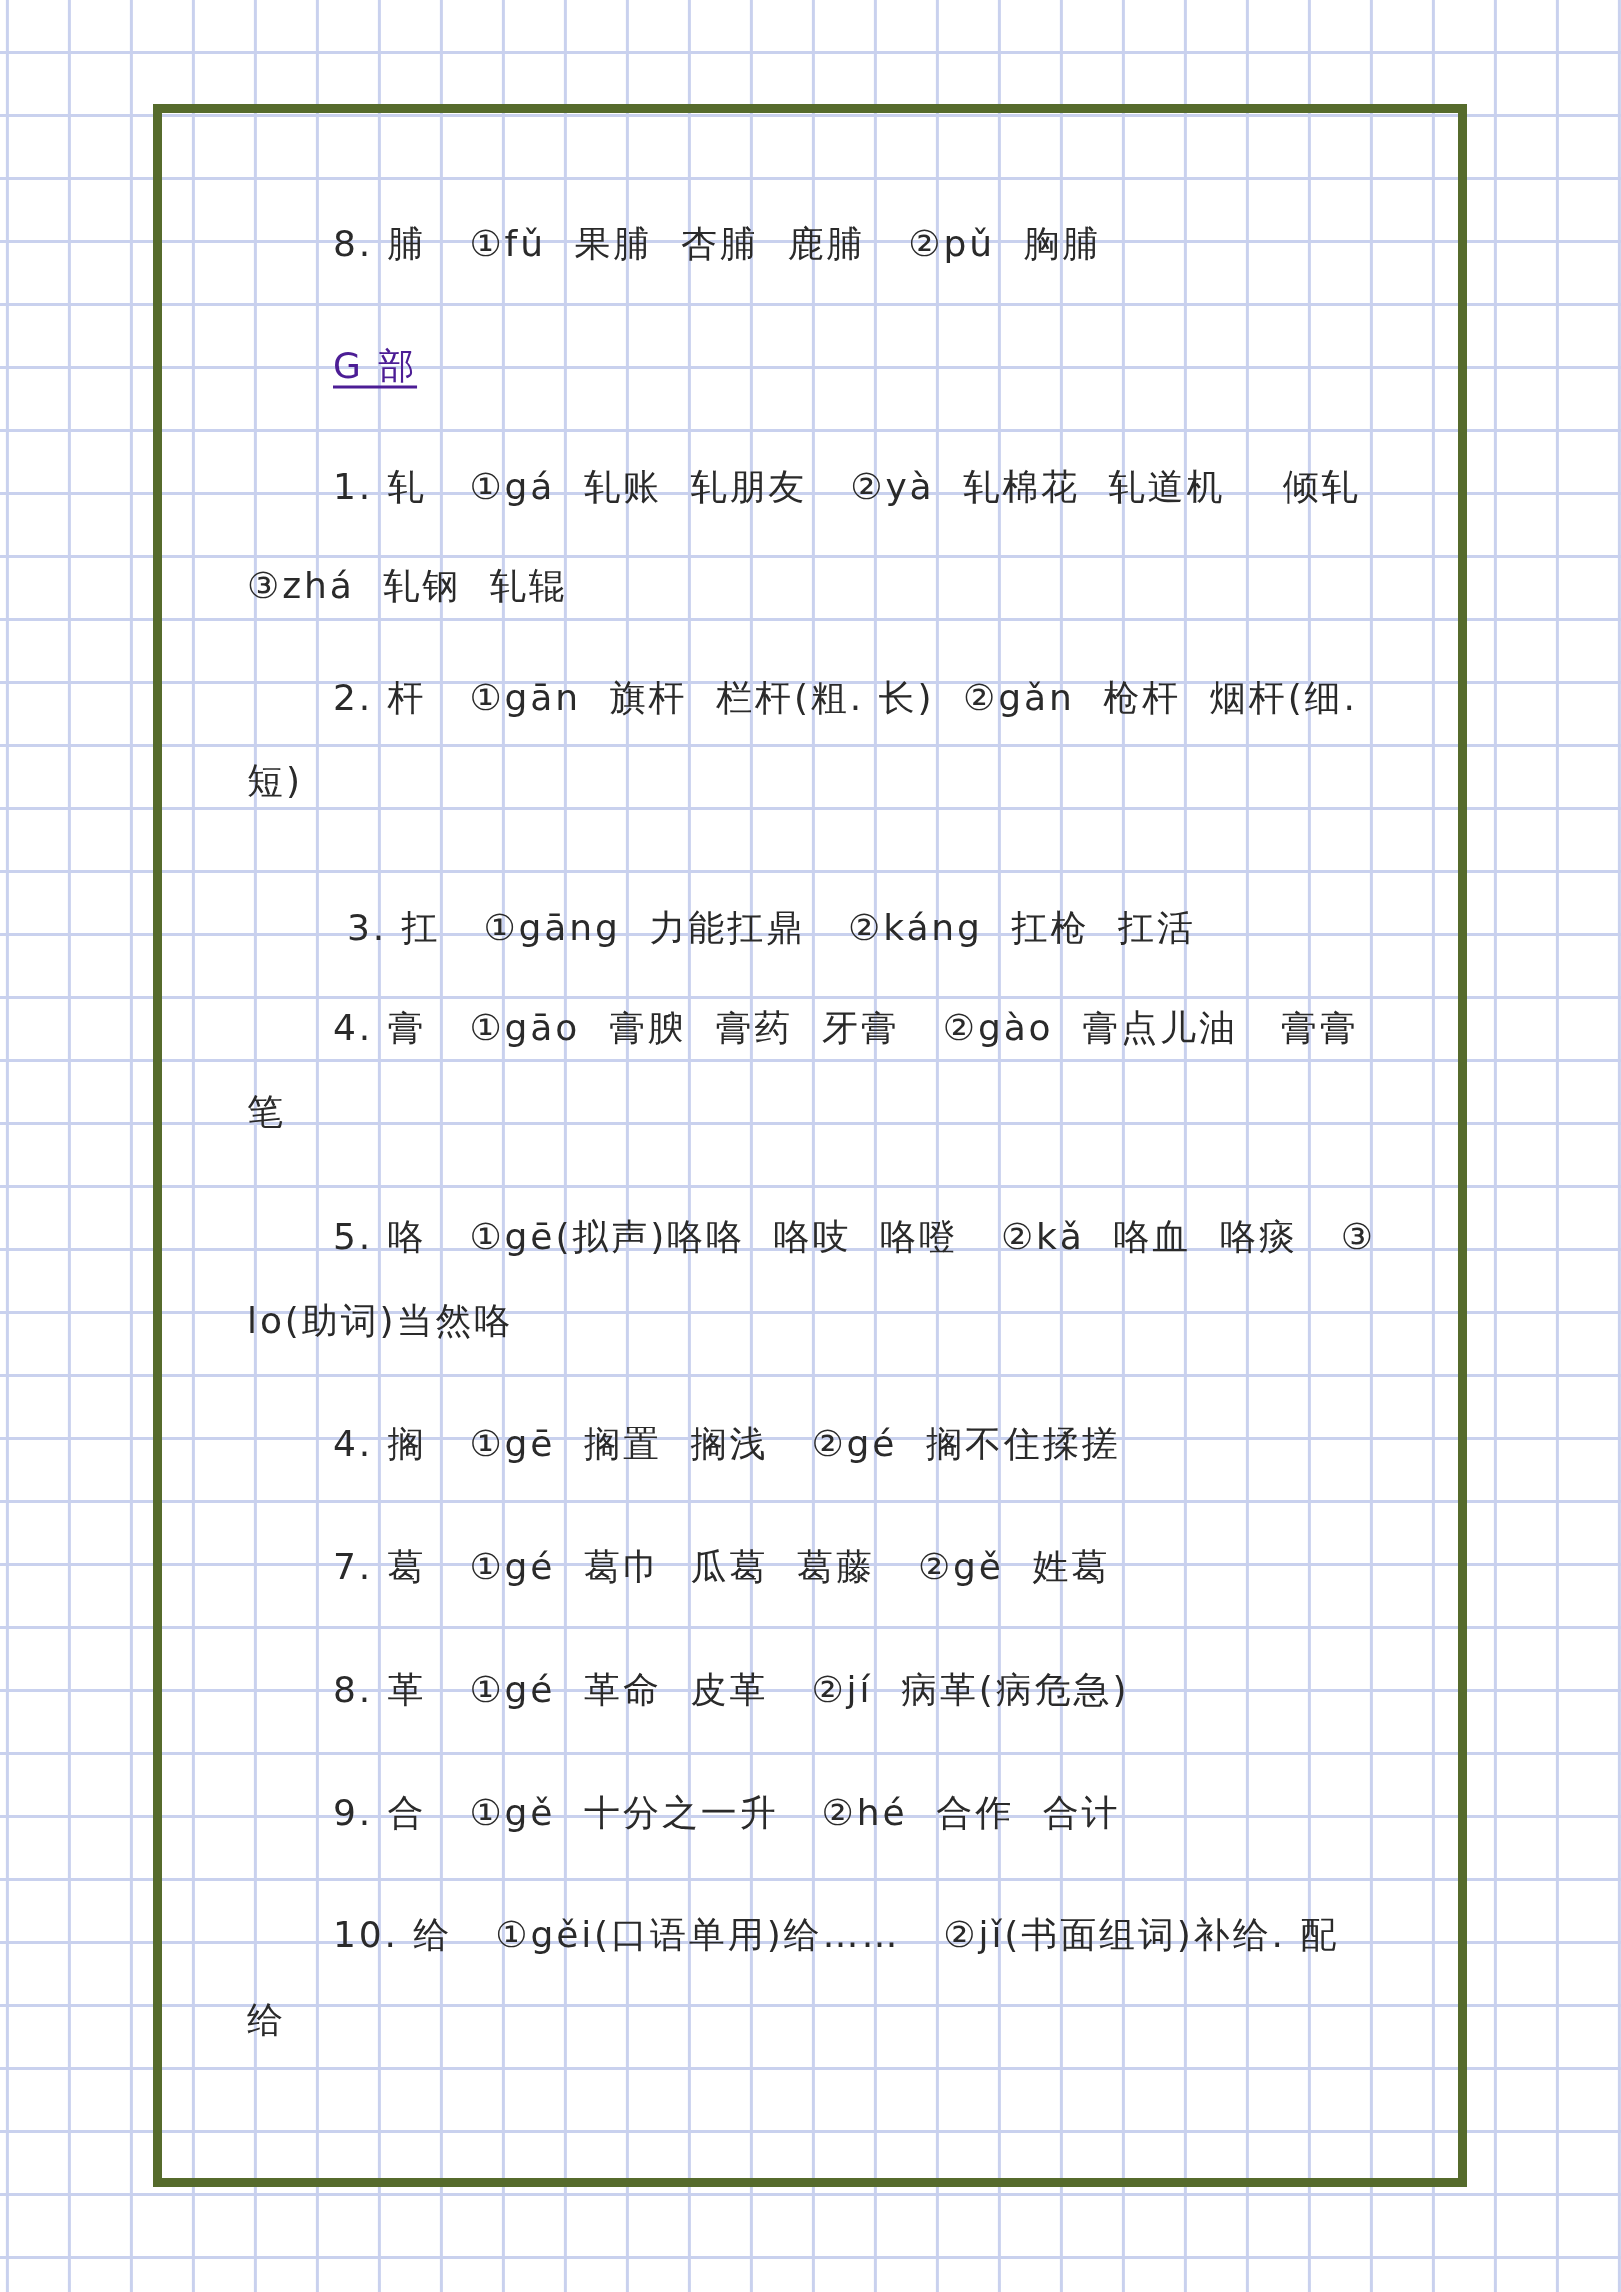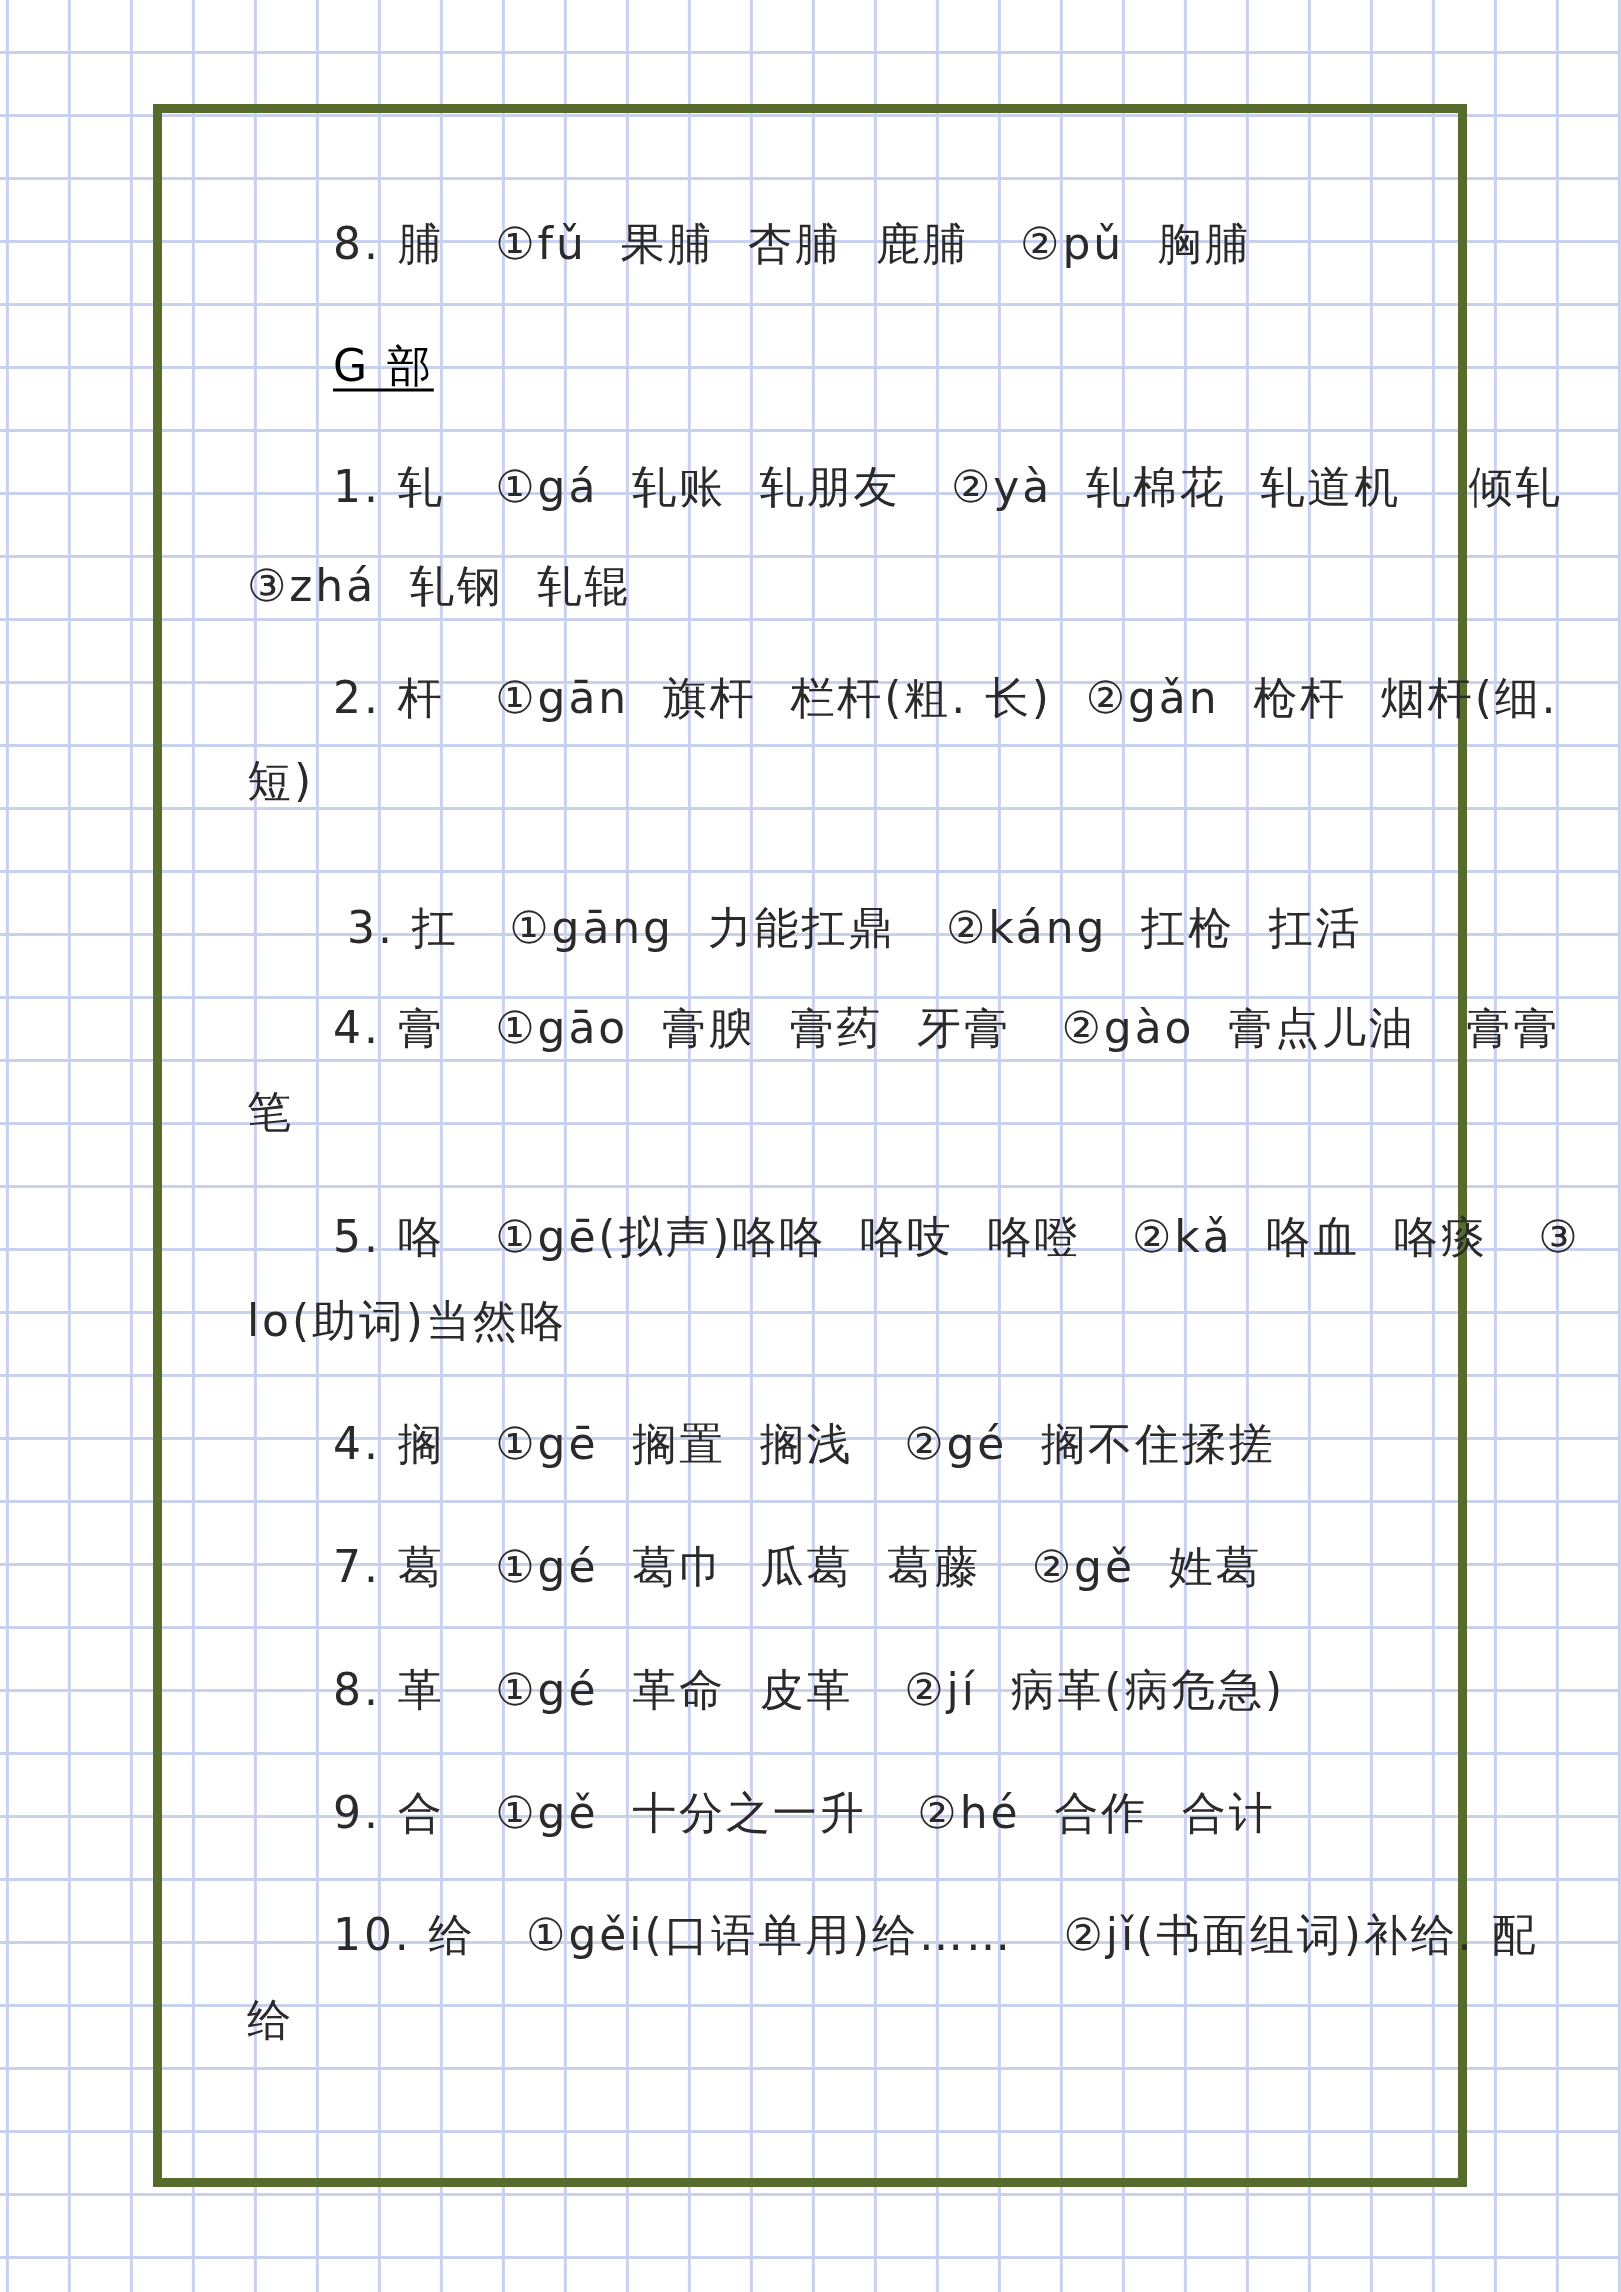--- a/index.html
+++ b/index.html
@@ -23,28 +23,28 @@
     .frame {
       position: absolute;
       left: 153px;
       top: 104px;
       width: 1296px;
       height: 2065px;
       border: 9.8px solid #566b2c;
     }
     .line {
       position: absolute;
-      font-size: 44px;
+      font-size: 36px;
       line-height: 43px;
       white-space: pre;
       letter-spacing: 2.9px;
       transform: translateY(-50%);
     }
     .heading {
-      color: #000000;
+      color: #4c1d95;
       text-decoration: underline;
       text-decoration-thickness: 2.9px;
       text-underline-offset: 7.8px;
     }
   </style>
 </head>
 <body>
 
 <div class="frame"></div>
 

